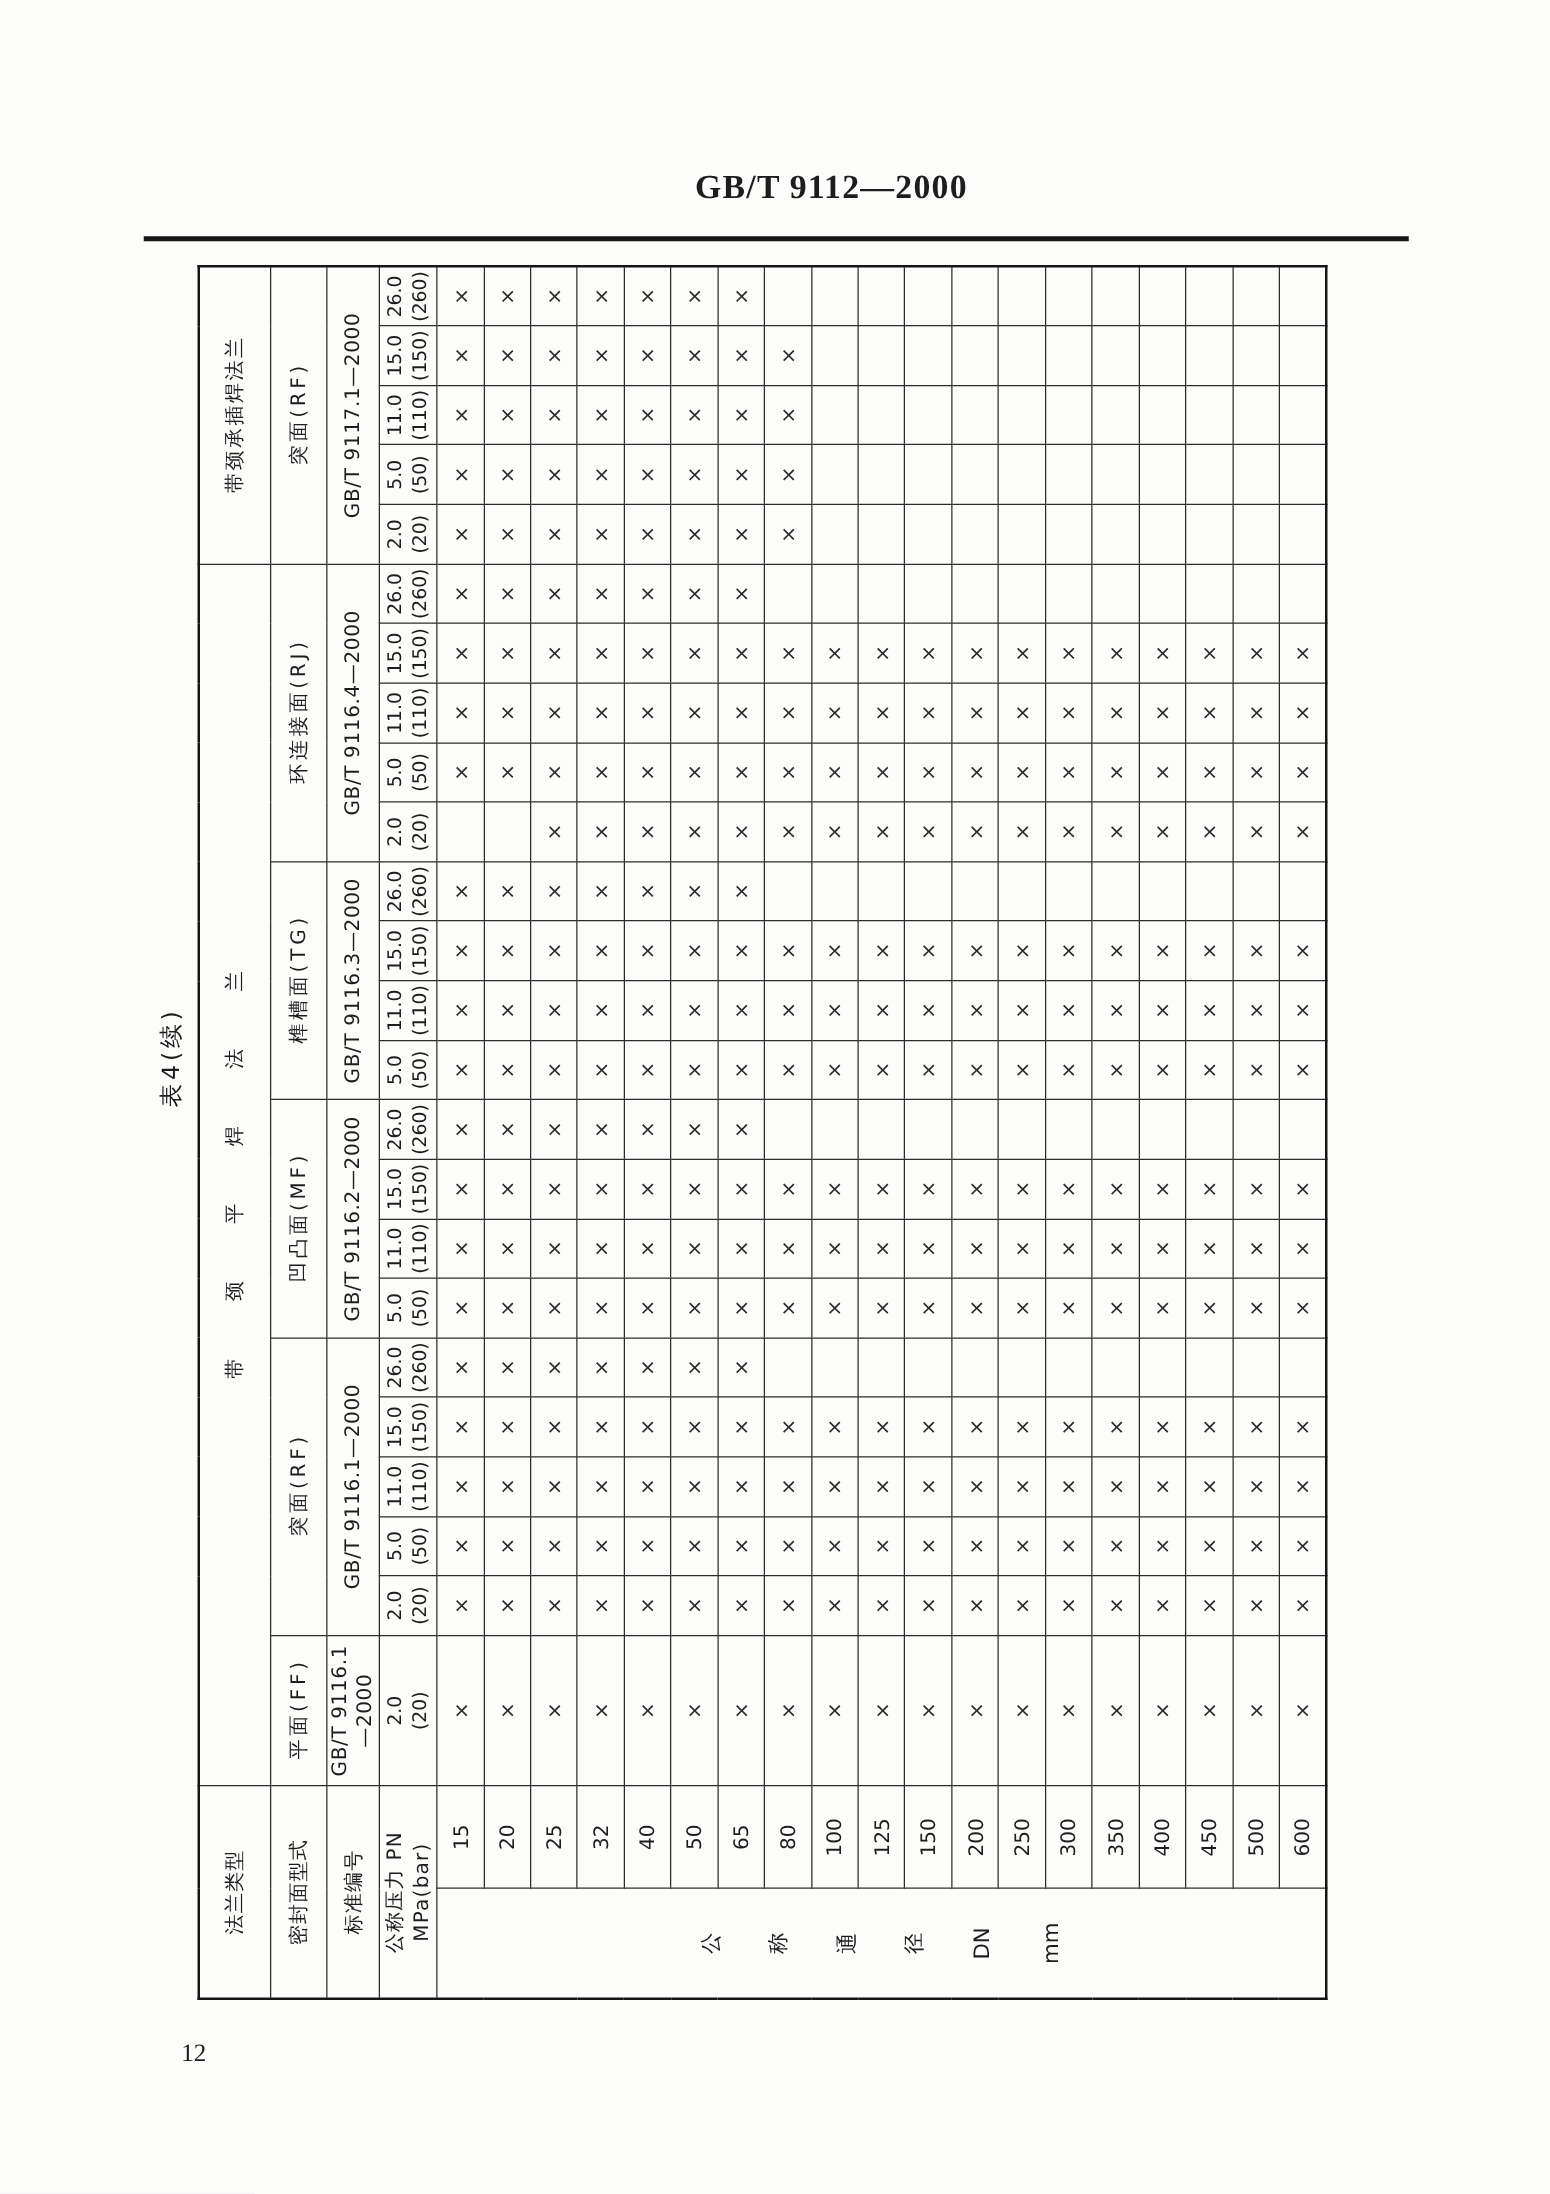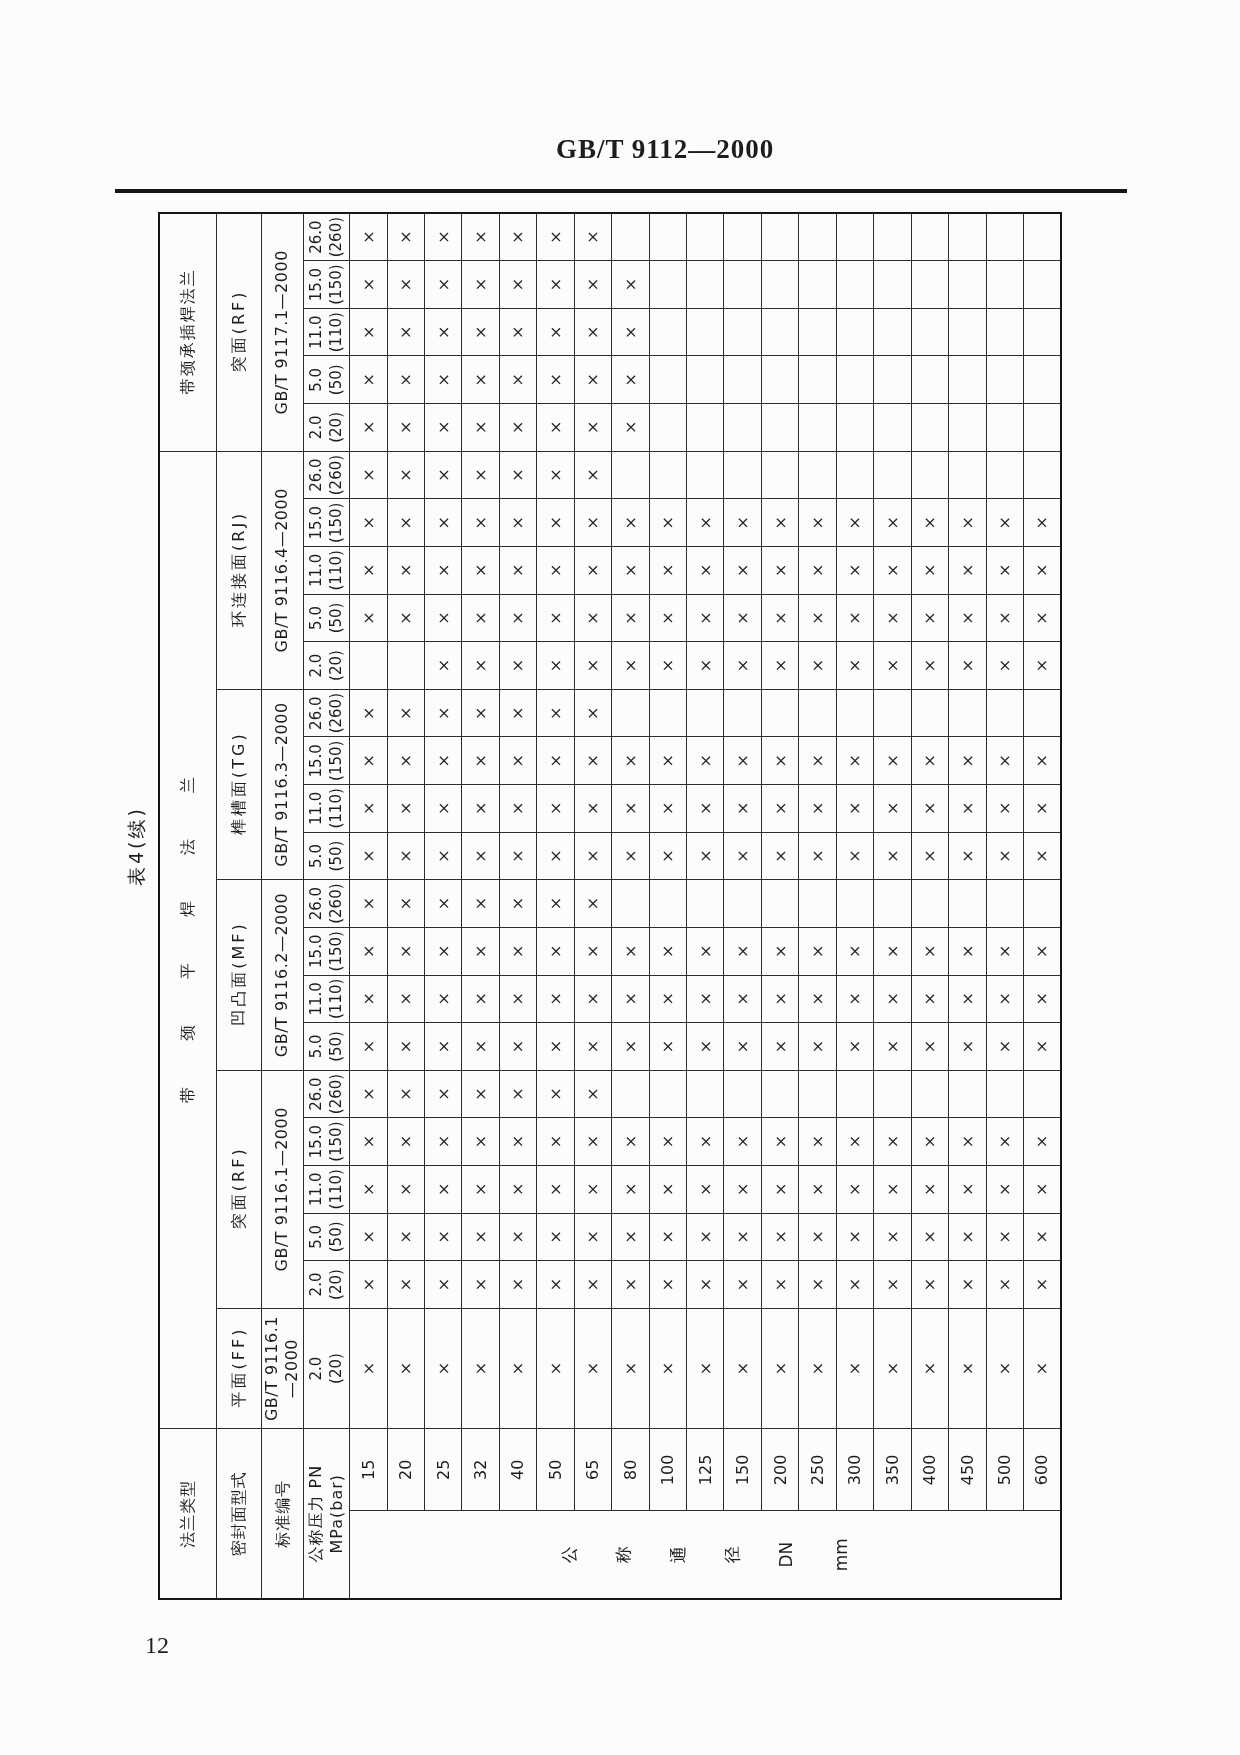--- a/index.html
+++ b/index.html
@@ -7,21 +7,21 @@
     position:relative;width:1240px;height:1755px;margin:0 auto;
     background:#fcfcfb;overflow:hidden;
     font-family:"DejaVu Sans",sans-serif;color:#1d1d1d;padding-left:11px;
   }
   .doc-title{
     position:absolute;left:556px;top:134px;
     font-family:"Liberation Serif",serif;font-weight:bold;
     font-size:27px;letter-spacing:1px;white-space:nowrap;
   }
   .head-rule{position:absolute;left:115px;top:189px;width:1012px;height:4px;background:#161616;}
-  .page-number{position:absolute;left:145px;top:1632px;font-family:"Liberation Serif",serif;font-size:24px;}
+  .page-number{position:absolute;left:145px;top:1632px;font-family:"Liberation Serif",serif;font-size:20px;}
   
   .rotor{
     position:absolute;left:158px;top:1600px;width:1388px;height:904px;
     transform:rotate(-90deg);transform-origin:0 0;
   }
   .tbl-caption{
     position:absolute;left:0;top:-34px;width:100%;text-align:center;text-indent:120px;
     font-size:19px;letter-spacing:3px;white-space:nowrap;
   }
   table.grid{

